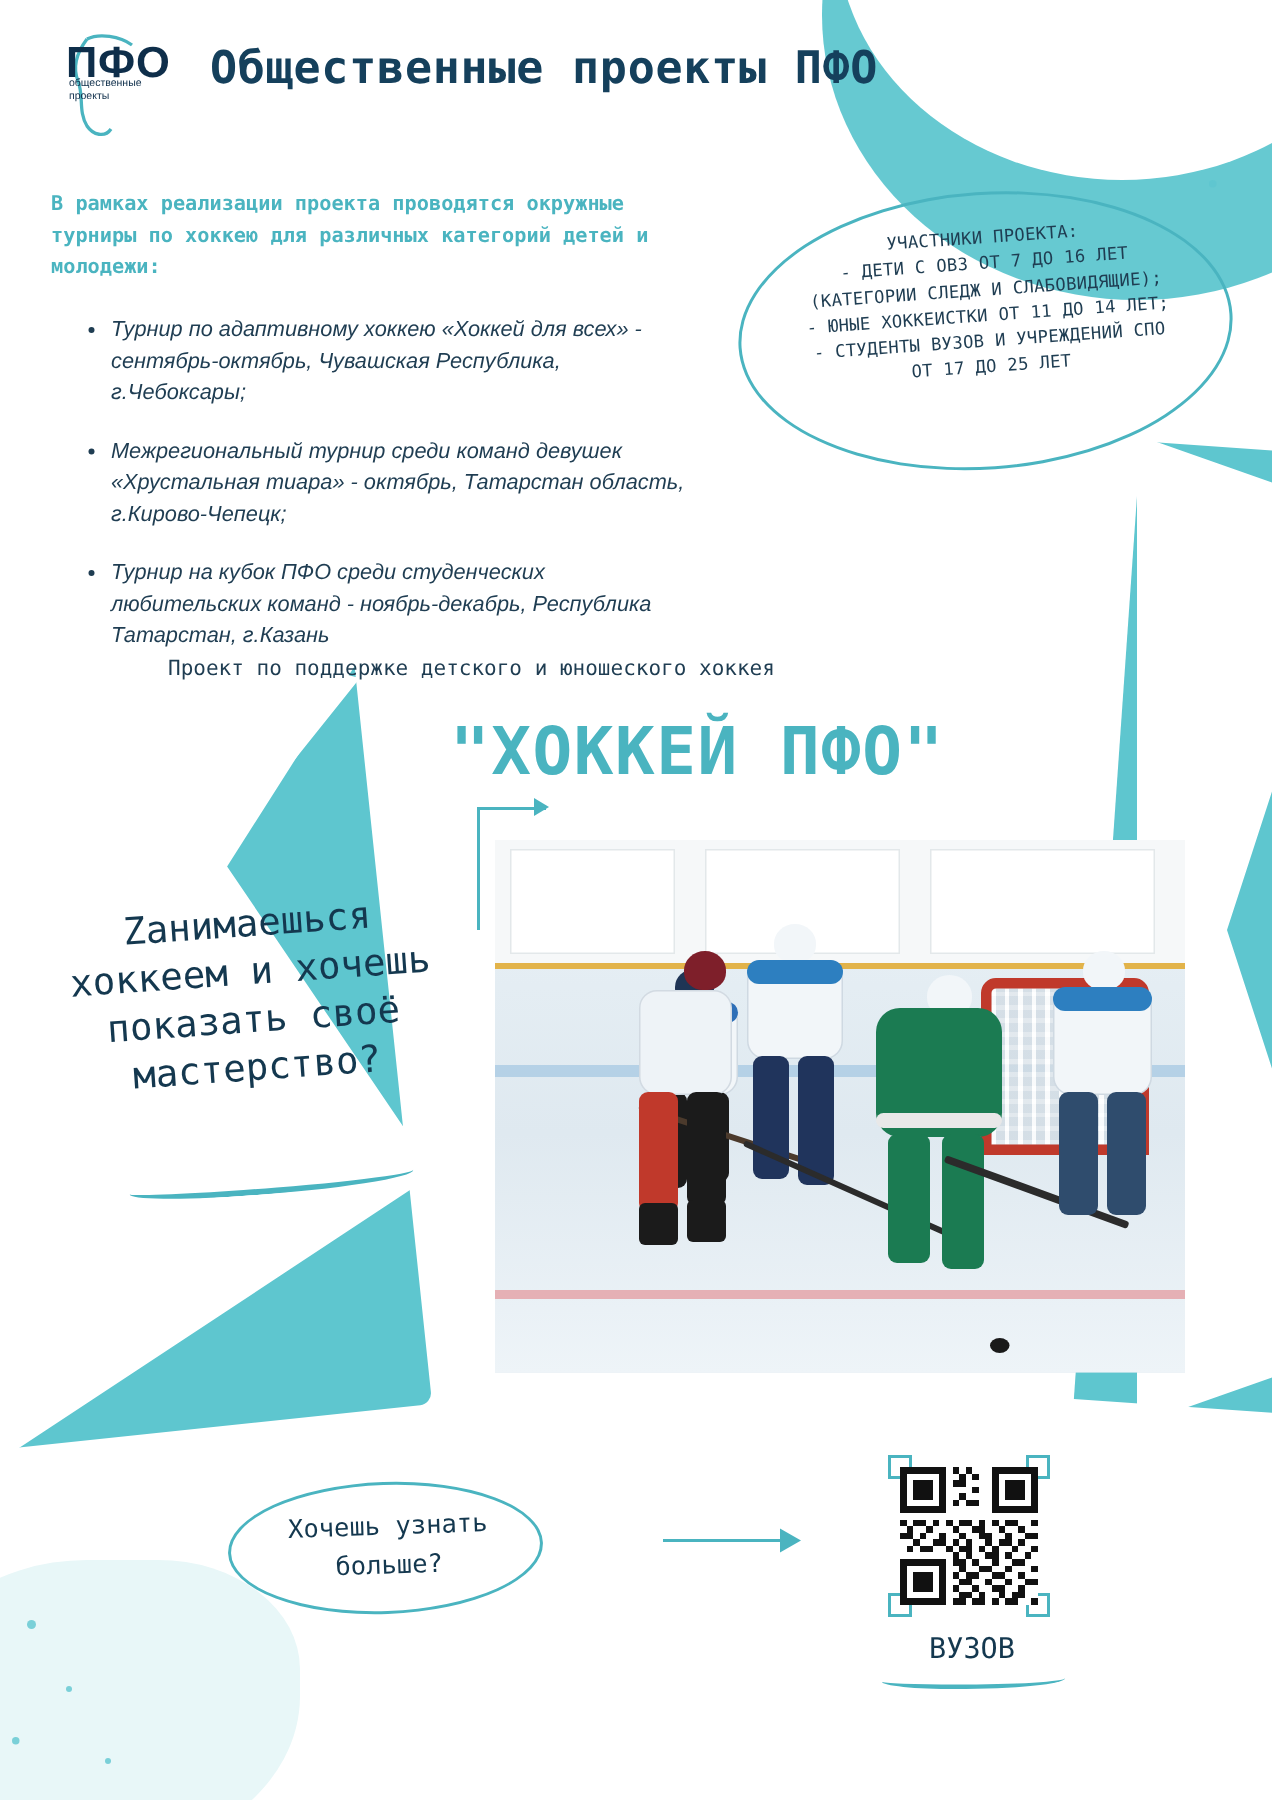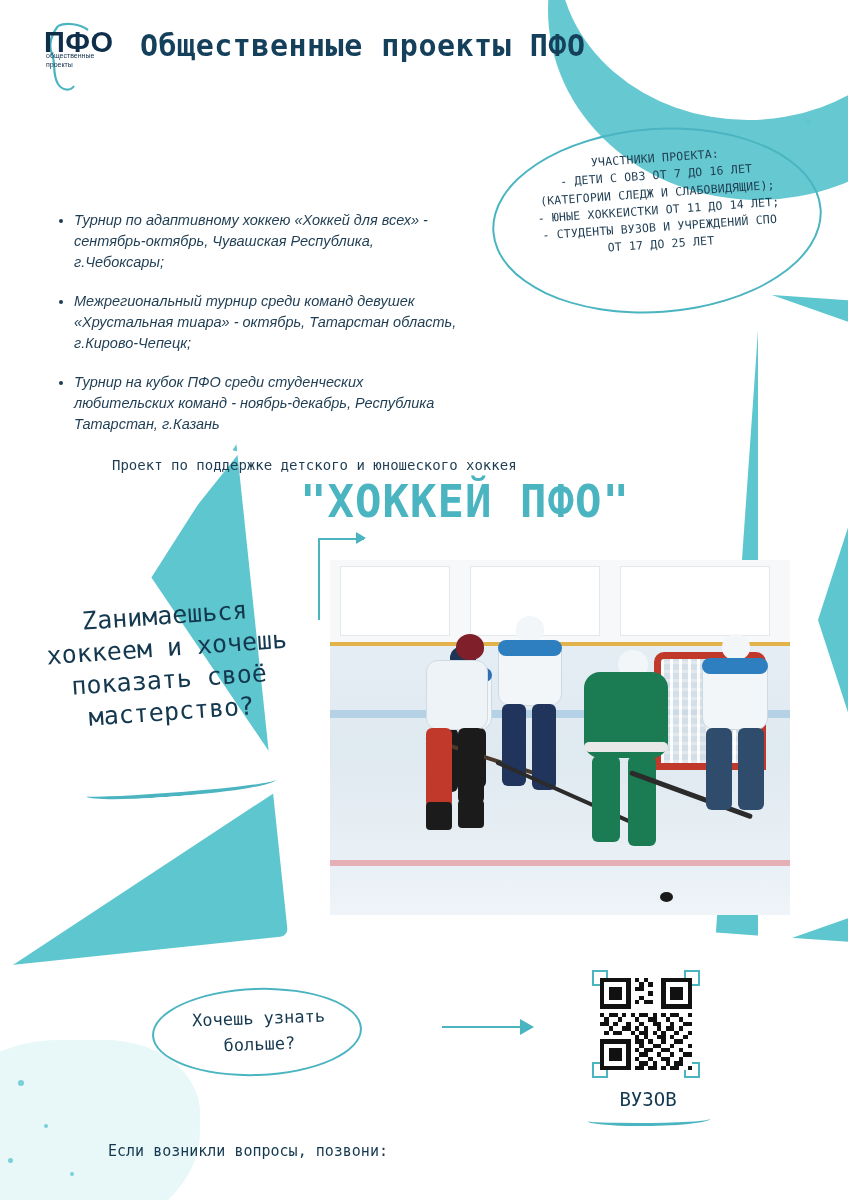--- a/index.html
+++ b/index.html
@@ -167,21 +167,21 @@
     line-height:1.5;
     color:#1f3d52;
     transform: rotate(-4deg);
     letter-spacing:.2px;
   }
   .participants-text .ttl { display:block; }
 
   
   .subtitle {
     position:absolute;
-    left:112px; top:457px;
+    left:112px; top:438px;
     font-family:"DejaVu Sans Mono", monospace;
     font-size:14px;
     color:#1f3d52;
   }
   .big-title {
     position:absolute;
     left:300px; top:476px;
     font-family:"DejaVu Sans Mono", monospace;
     font-size:44px;
     font-weight:bold;
@@ -352,20 +352,21 @@
   <div class="speck" style="left:806px; top:120px; width:5px; height:5px;"></div>
 
   <svg class="logo" viewBox="0 0 96 80">
     <path d="M22 8 C16 16, 12 26, 16 36 C20 46, 16 56, 22 66 C26 72, 34 74, 38 68" fill="none" stroke="#4ab4c0" stroke-width="2.2"></path>
     <path d="M22 8 C30 4, 44 6, 52 12" fill="none" stroke="#4ab4c0" stroke-width="2.2"></path>
   </svg>
   <div class="logo-text">ПФО</div>
   <div class="logo-sub">общественные<br>проекты</div>
   <div class="header-title">Общественные проекты ПФО</div>
 
+  <div class="intro">В рамках реализации проекта проводятся окружные турниры по хоккею для различных категорий детей и молодежи:</div>
 
   <div class="bullets">
     <ul>
       <li>Турнир по адаптивному хоккею «Хоккей для всех» - сентябрь-октябрь, Чувашская Республика, г.Чебоксары;</li>
       <li>Межрегиональный турнир среди команд девушек «Хрустальная тиара» - октябрь, Татарстан область, г.Кирово-Чепецк;</li>
       <li>Турнир на кубок ПФО среди студенческих любительских команд - ноябрь-декабрь, Республика Татарстан, г.Казань</li>
     </ul>
   </div>
 
   <div class="participants">
@@ -553,15 +554,14 @@
       <rect x="8" y="20" width="2" height="1"></rect>
         <rect x="11" y="20" width="2" height="1"></rect>
       <rect x="14" y="20" width="1" height="1"></rect>
         <rect x="16" y="20" width="2" height="1"></rect>
       <rect x="20" y="20" width="1" height="1"></rect>
     </g>
   </svg>
   <div class="site-label">ВУЗОВ</div>
   <div class="site-underline"></div>
 
-  <div class="phone-line">Если возникли вопросы, позвони:</div>
 
 </div>
 
 </body></html>

